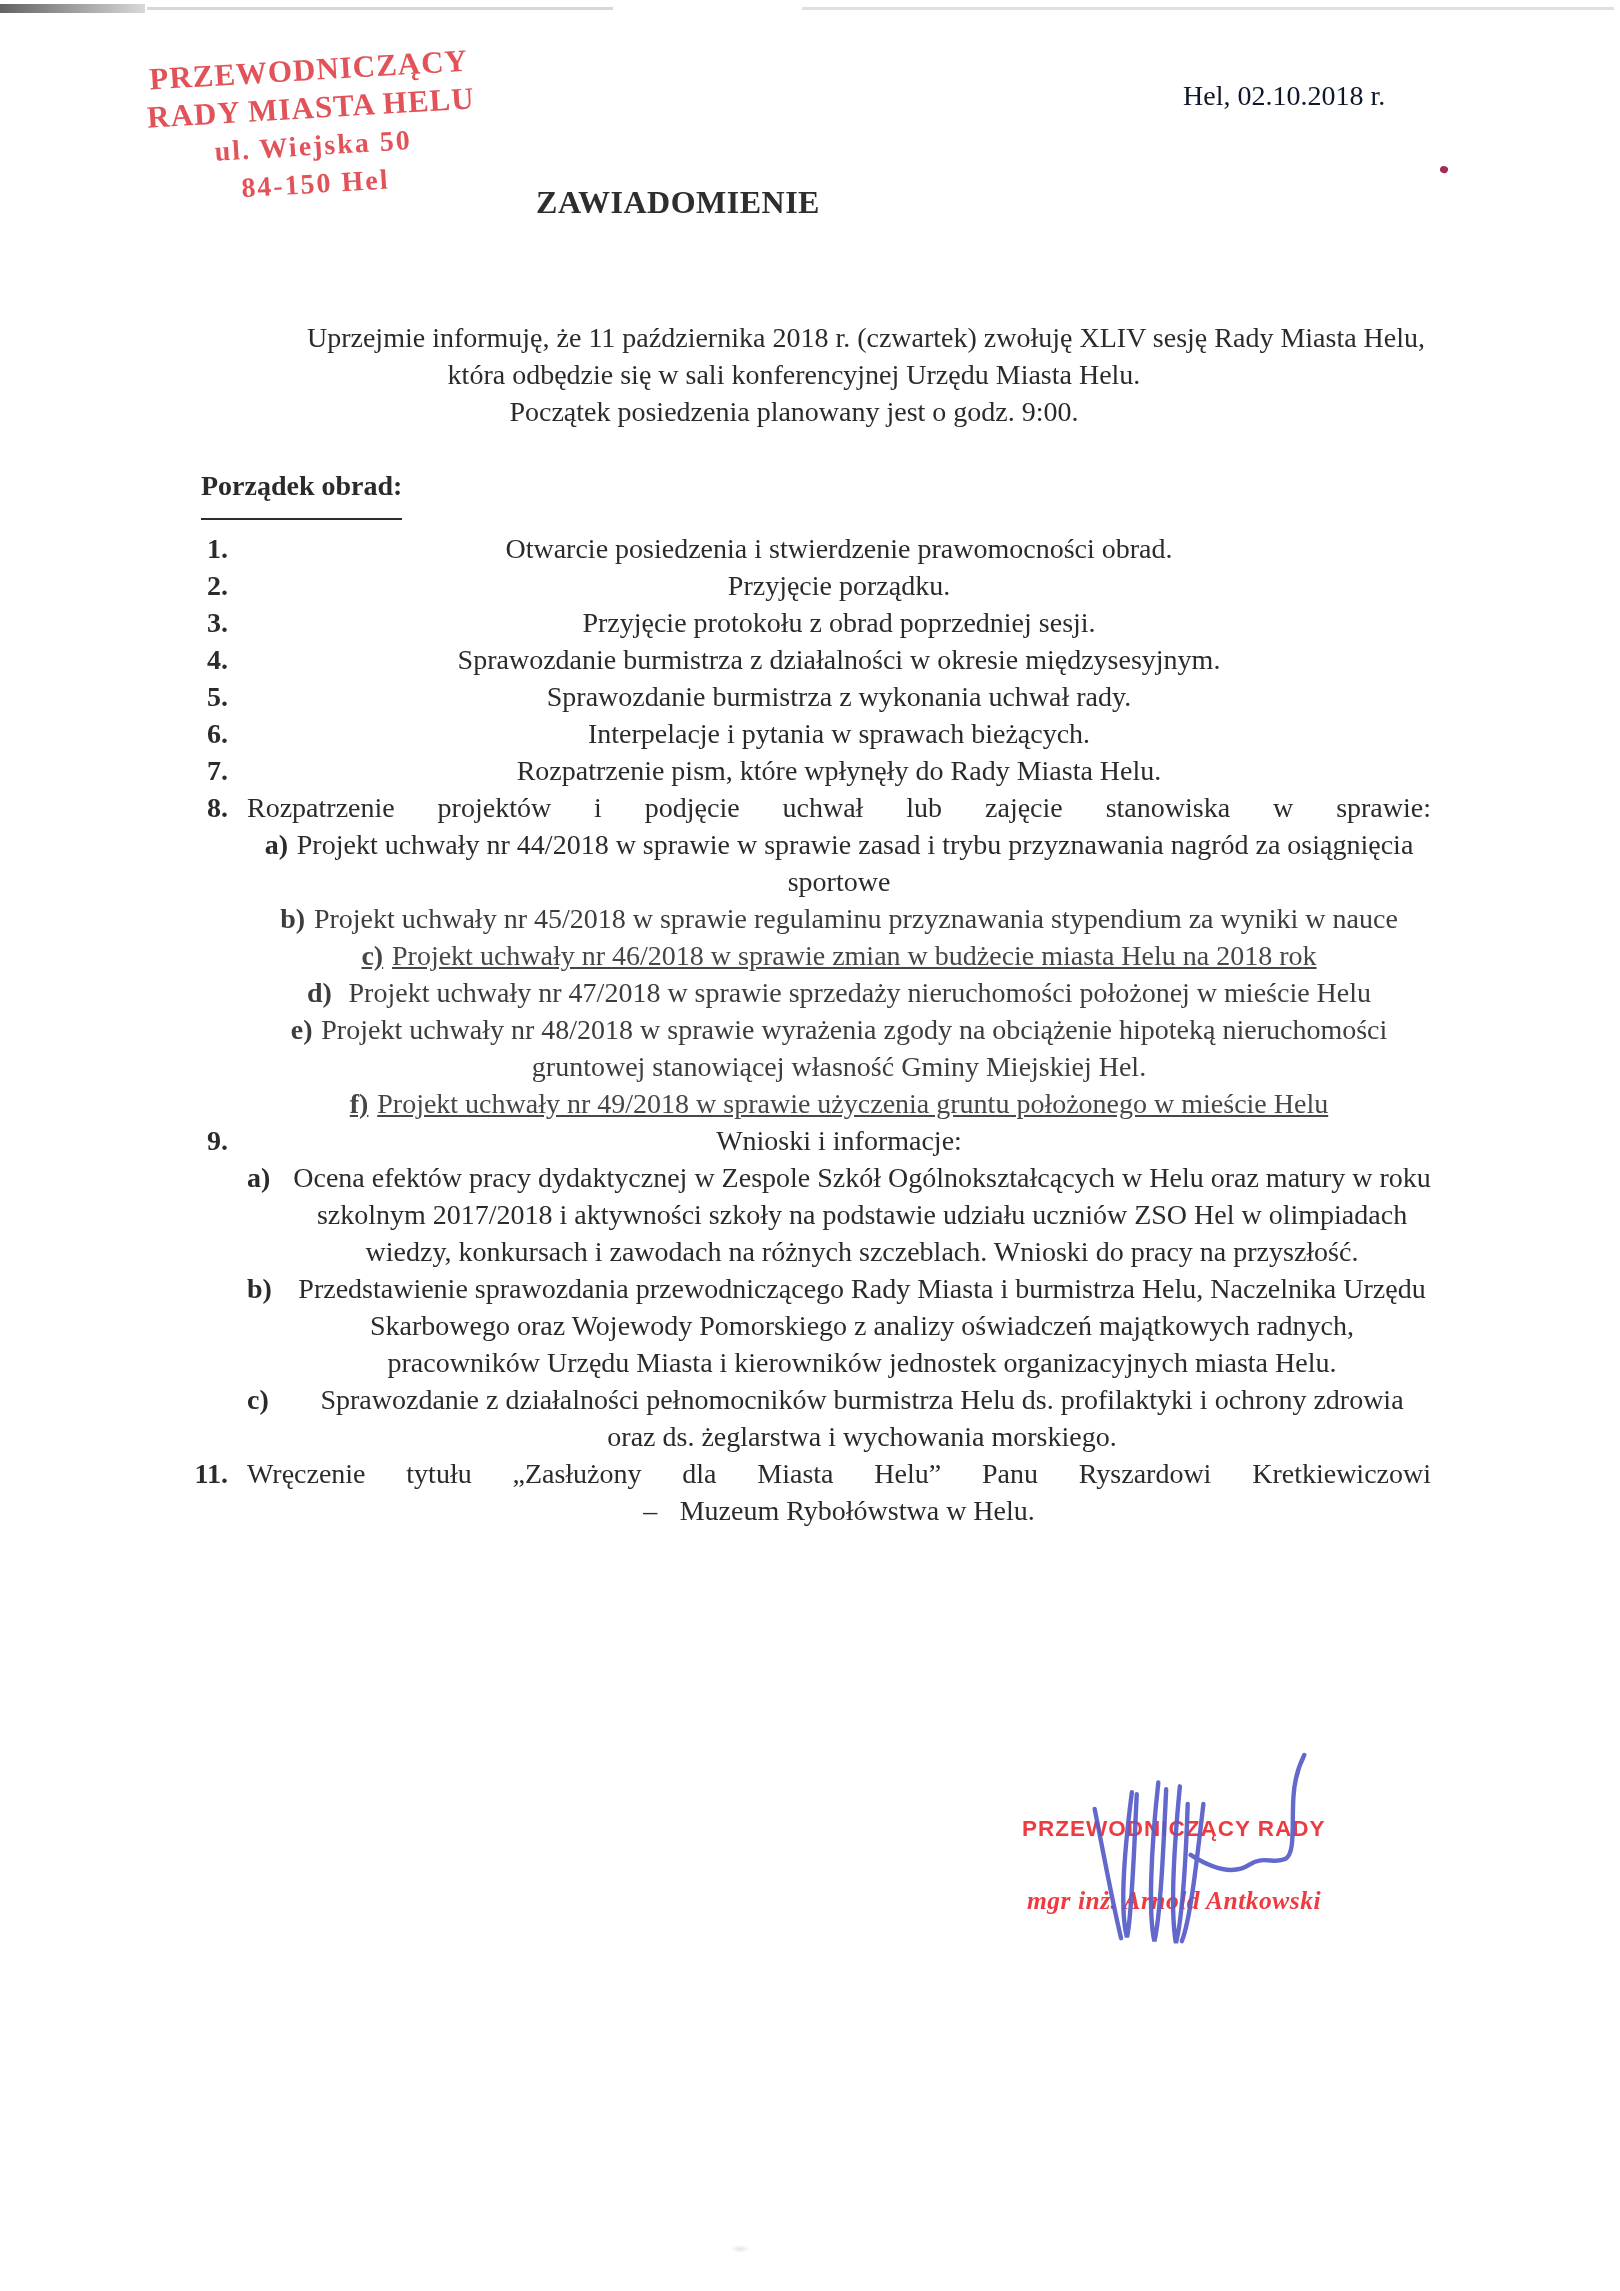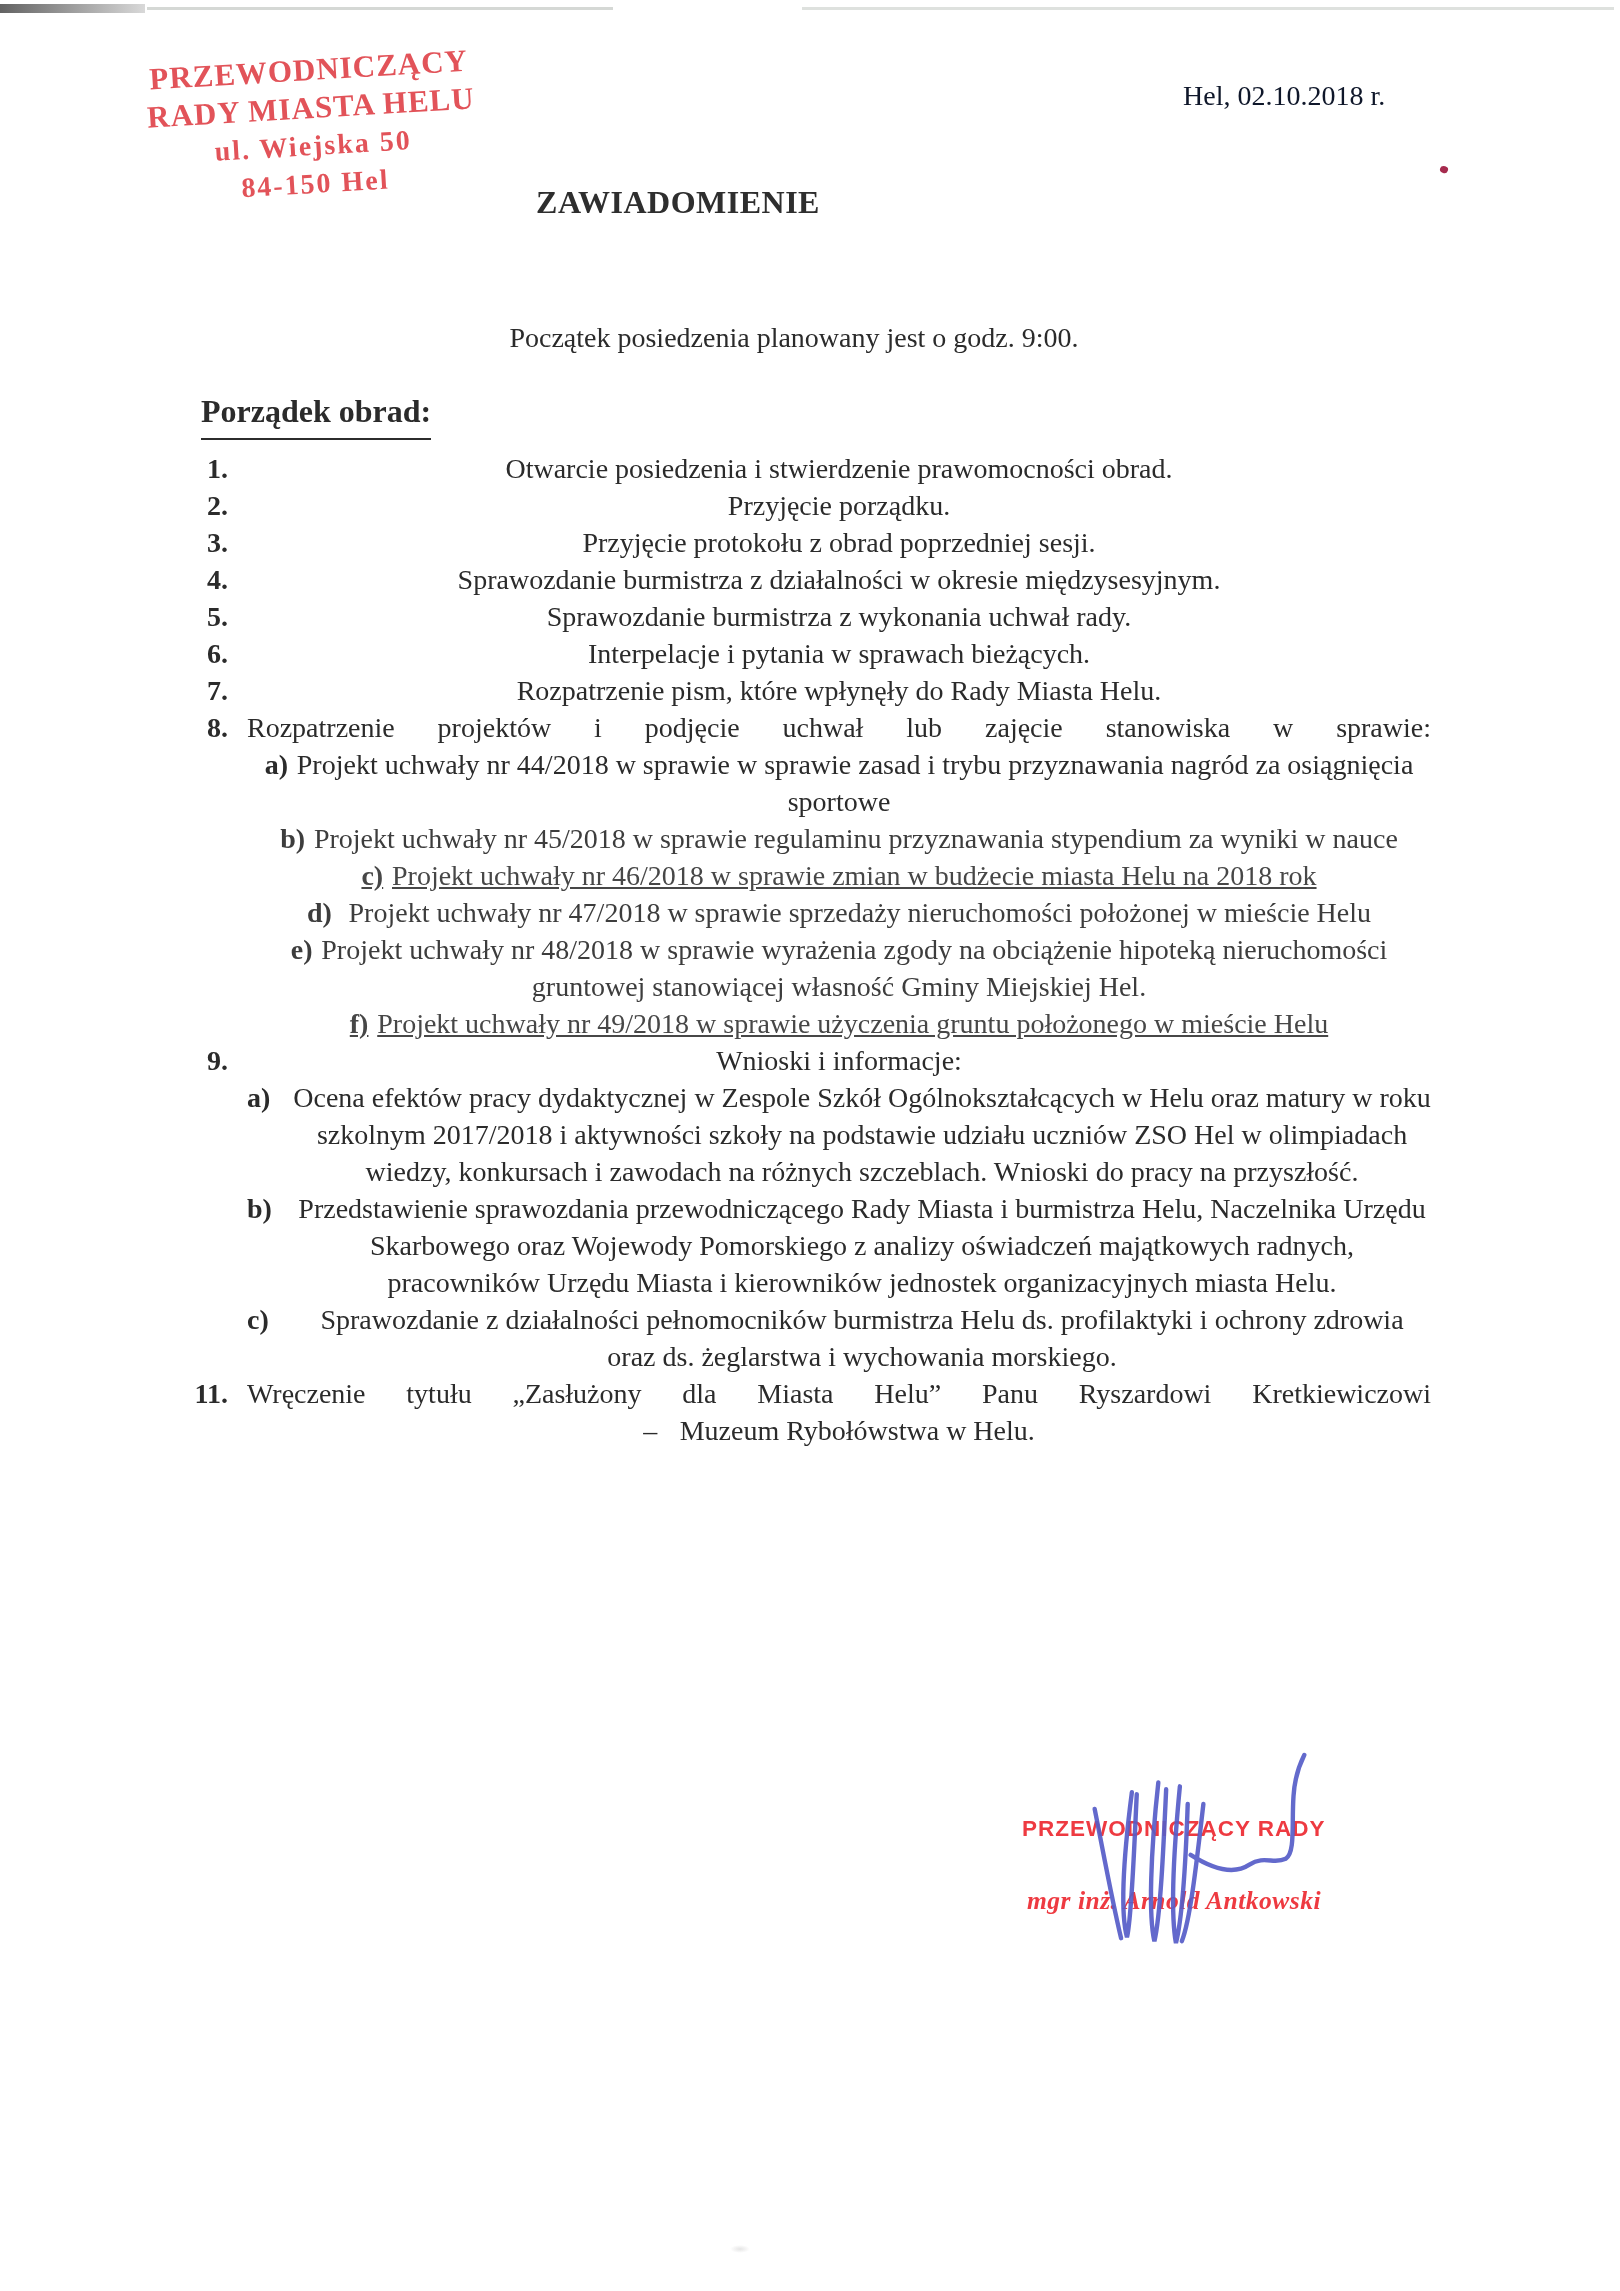--- a/index.html
+++ b/index.html
@@ -33,22 +33,22 @@
   .title{position:absolute;left:0;top:184px;width:1356px;text-align:center;
     font-size:32px;font-weight:700;letter-spacing:0.5px;color:#2e2e2e;}
 
   
   .flow{position:absolute;left:157px;top:319px;width:1274px;font-size:28px;line-height:37px;}
   .flow p{margin:0;text-align:center;}
   .intro1{text-indent:144px;text-align:justify;}
   .intro2{text-align:left;}
   .agenda-heading{
     display:inline-block;margin:39px 12px 0 44px;
-    font-weight:700;font-size:32px;
-    border-bottom:2.9px solid #2c2c2c;padding-bottom:10px;line-height:33px;
+    font-weight:700;font-size:28px;
+    border-bottom:2.9px solid #2c2c2c;padding-bottom:16px;line-height:33px;
   }
   .items{margin-top:9.8px;}
   .item{position:relative;padding-left:90px;}
   .num{position:absolute;left:0;top:0;width:71px;text-align:right;font-weight:700;}
   .itext{text-align:justify;}
   .jlast{text-align-last:justify;}
   .sub8{margin-left:4.9px;text-align:justify;}
   .sub8 .slet{font-weight:700;margin-right:8.8px;}
   .sub8.wide .slet{margin-right:16.7px;}
   .sub8.soft{color:#474747;text-decoration:underline;}
@@ -84,20 +84,21 @@
     <div class="l3">ul. Wiejska 50</div>
     <div class="l4">84-150 Hel</div>
   </div>
 
   <div class="date">Hel, 02.10.2018 r.</div>
   <div class="red-dot"></div>
 
   <div class="title">ZAWIADOMIENIE</div>
 
   <div class="flow">
+    <p class="intro1">Uprzejmie informuję, że 11 października 2018 r. (czwartek) zwołuję XLIV sesję Rady Miasta Helu, która odbędzie się w sali konferencyjnej Urzędu Miasta Helu.</p>
     <p class="intro2">Początek posiedzenia planowany jest o godz. 9:00.</p>
 
     <span class="agenda-heading">Porządek obrad:</span>
 
     <div class="items">
 
       <div class="item">
         <span class="num">1.</span>
         <p class="itext">Otwarcie posiedzenia i stwierdzenie prawomocności obrad.</p>
       </div>

